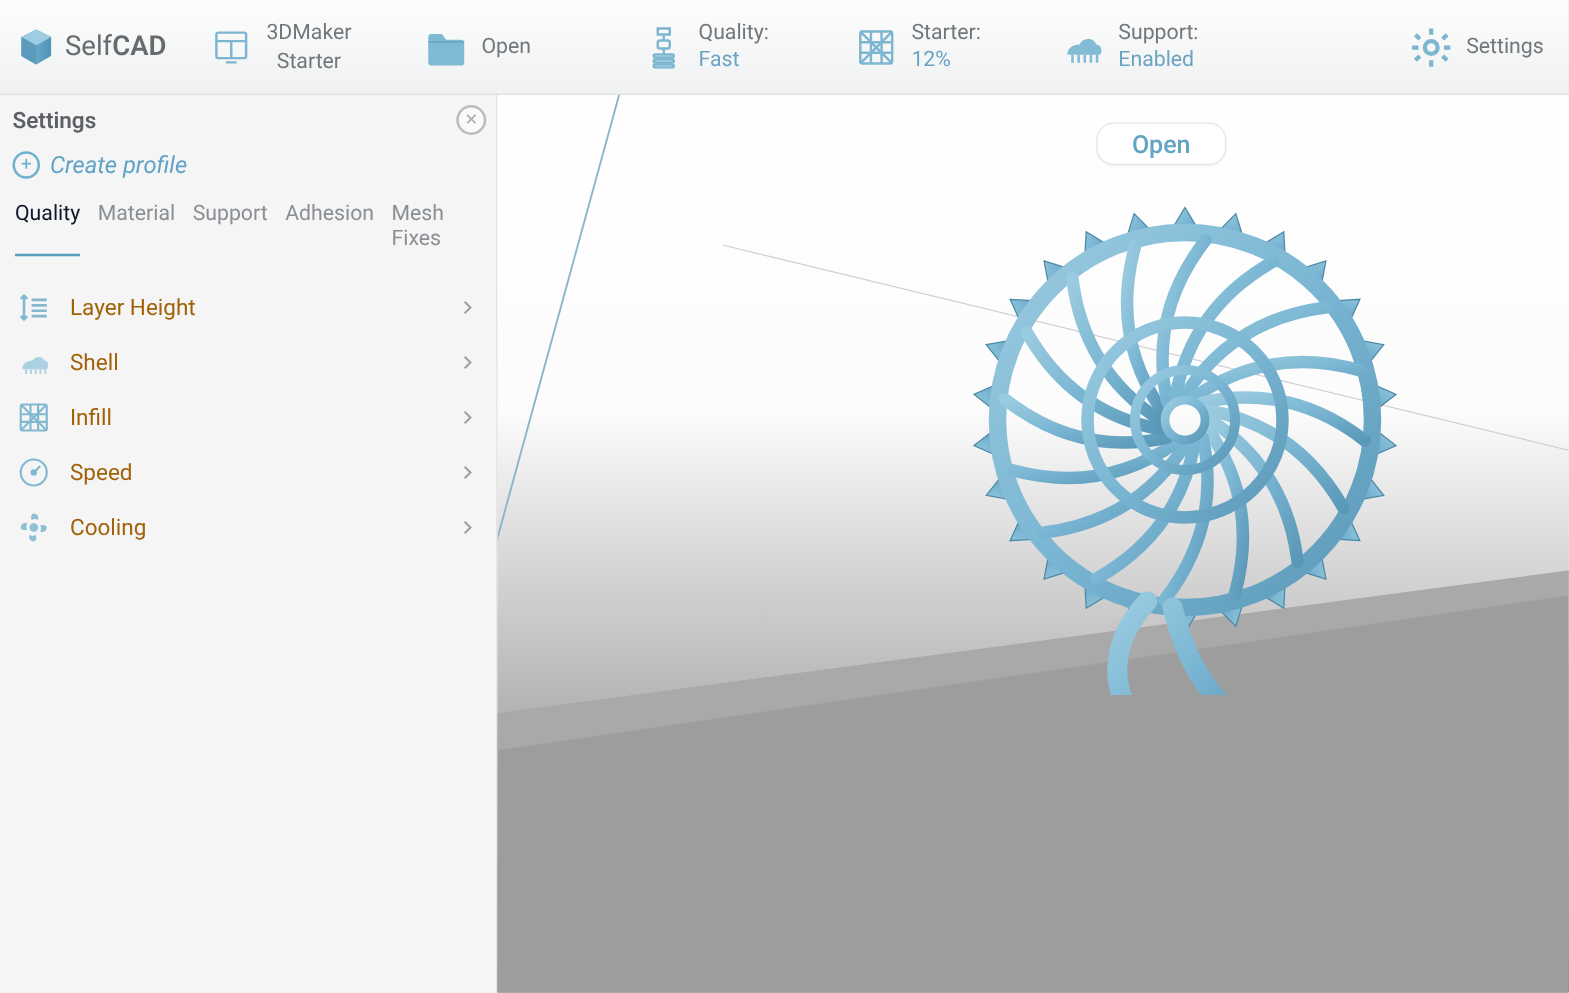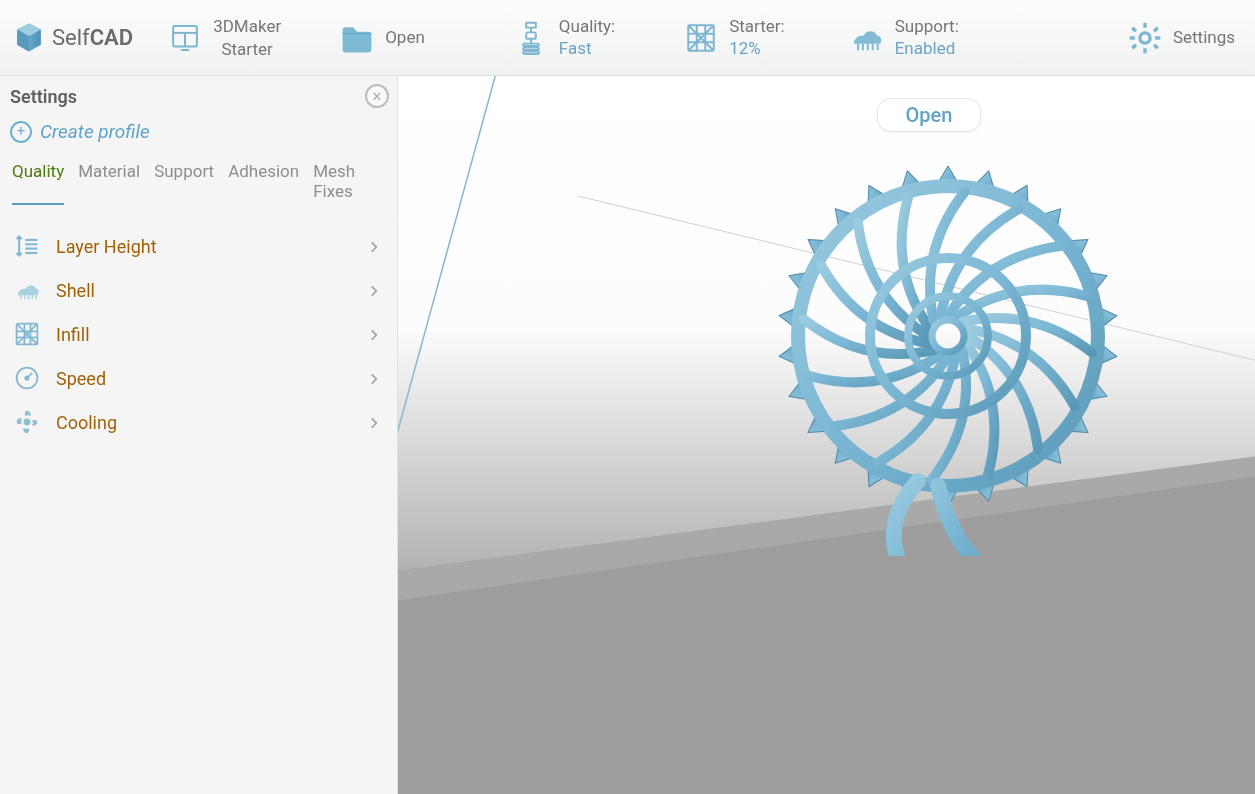--- a/index.html
+++ b/index.html
@@ -29,21 +29,21 @@
     .close-circle { width:24px; height:24px; border:2px solid #b8bdc1; border-radius:50%;
                     display:flex; align-items:center; justify-content:center; color:#a8adb1;
                     font-size:13px; cursor:pointer; background:#fafafa; }
     .create-profile { display:flex; align-items:center; gap:8px; padding:6px 10px 18px; cursor:pointer; color:#5fa3c6; }
     .plus-circ { width:22px; height:22px; border:2px solid #6fb0cf; border-radius:50%;
                  display:flex; align-items:center; justify-content:center; font-size:15px; line-height:1; color:#6fb0cf; }
     .create-profile span.t { font-size:19px;font-style:italic; }
 
     .tabs { display:flex; gap:14px; padding:0 12px 8px; font-size:17px; color:#8a8f94; border-bottom:1px solid transparent; }
     .tabs .tab { cursor:pointer; padding-bottom:4px; }
-    .tabs .tab.active { color:#4d7c0f; border-bottom:2px solid #5a9cbc; }
+    .tabs .tab.active { color:#0f172a; border-bottom:2px solid #5a9cbc; }
 
     .opts { padding-top:10px; }
     .opt { display:flex; align-items:center; gap:16px; padding:9px 14px; cursor:pointer; position:relative; font-size:18px; color:#a16207; }
     .opt .oico { width:26px; height:26px; color:#82b7cf; display:flex; align-items:center; justify-content:center; }
     .opt .chev { position:absolute; right:18px; top:50%; transform:translateY(-50%); color:#9da2a6; }
     .opt .chev svg { width:9px; height:11px; }
 
     
     .viewport { position:absolute; top:76px; left:398px; right:0; bottom:0;
                 background:linear-gradient(180deg,#ffffff 0%, #fcfcfc 35%, #6f6f6f 100%); overflow:hidden; }

